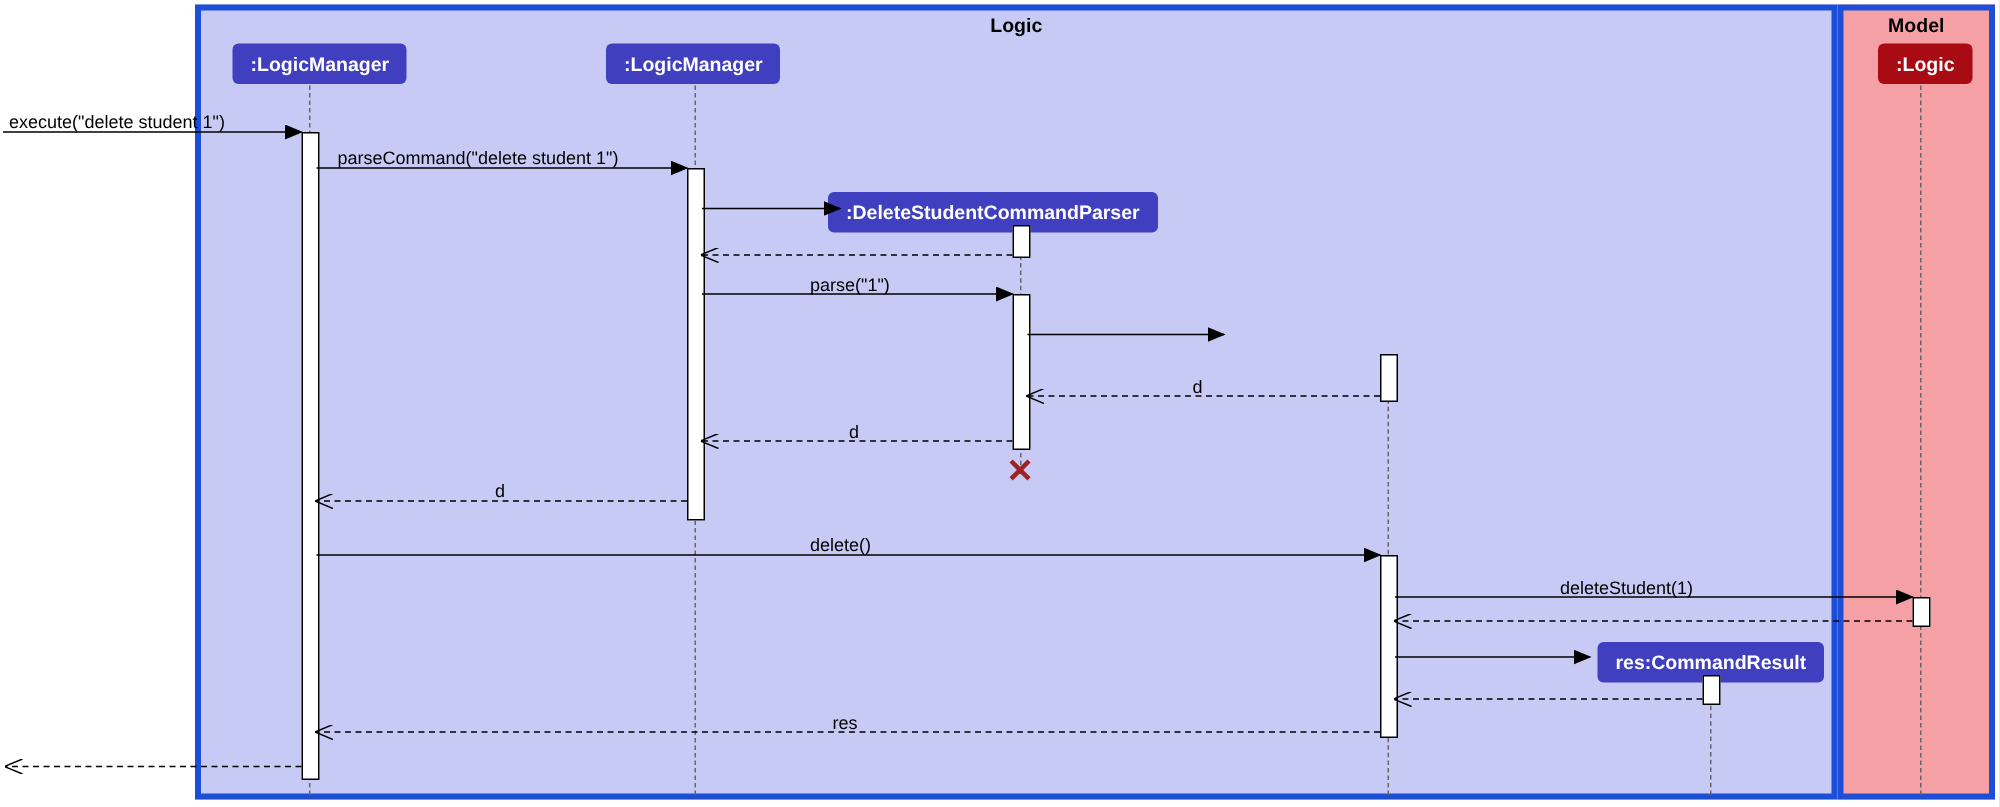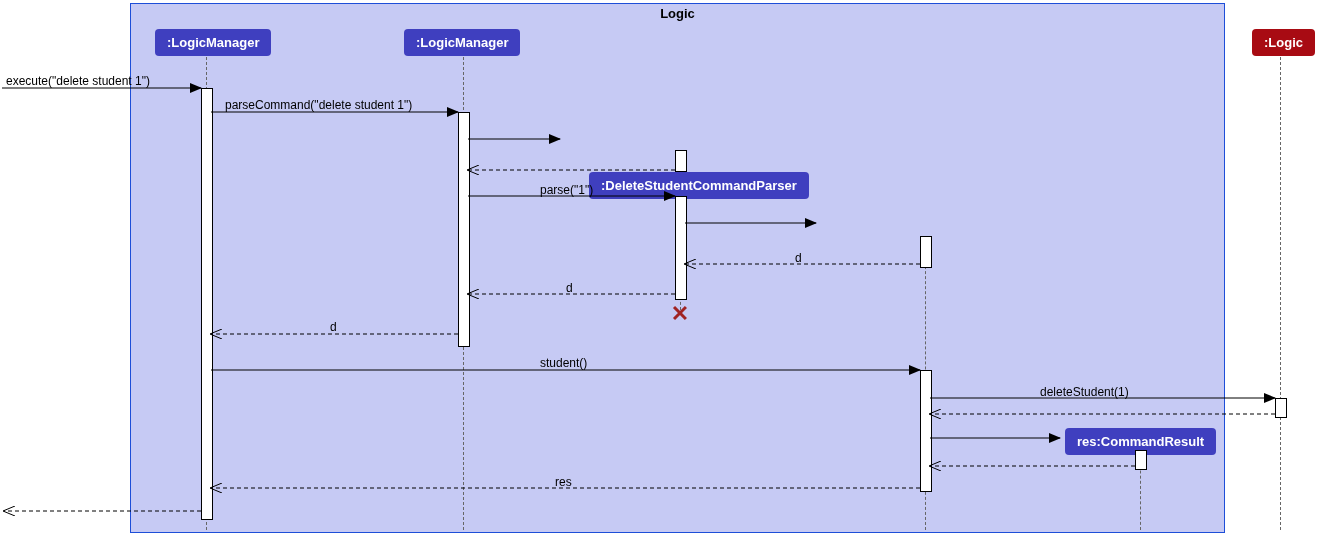--- a/index.html
+++ b/index.html
@@ -8,21 +8,21 @@
     font-size: 12px;
     background: #ffffff;
   }
   .stage {
     position: relative;
     width: 1333px;
     height: 538px;
   }
   .region {
     position: absolute;
-    border: 1px solid #1d4ed8;
+    border: 4px solid #1d4ed8;
     box-sizing: border-box;
   }
   .region-label {
     position: absolute;
     top: 2px;
     left: 50%;
     transform: translateX(-50%);
     font-weight: bold;
     font-size: 13px;
   }
@@ -68,52 +68,55 @@
   }
 </style>
 </head>
 <body>
 
 <div class="stage">
 
   <div class="region" style="left:130px; top:3px; width:1095px; height:530px; background:#c6caf4;">
     <div class="region-label">Logic</div>
   </div>
+  <div class="region" style="left:1225px; top:3px; width:105px; height:530px; background:#f5a0a5;">
+    <div class="region-label">Model</div>
+  </div>
 
   <div class="lifeline" style="left:206px; top:52px; height:478px;"></div>
   <div class="lifeline" style="left:463px; top:52px; height:478px;"></div>
   <div class="lifeline" style="left:680px; top:150px; height:160px;"></div>
   <div class="lifeline" style="left:925px; top:236px; height:294px;"></div>
   <div class="lifeline" style="left:1140px; top:450px; height:80px;"></div>
   <div class="lifeline" style="left:1280px; top:52px; height:478px;"></div>
 
   <div class="participant" style="left:155px; top:29px; background:#3f3fbf;">:LogicManager</div>
   <div class="participant" style="left:404px; top:29px; background:#3f3fbf;">:LogicManager</div>
-  <div class="participant" style="left:589px; top:128px; background:#3f3fbf;margin-top:44px;">:DeleteStudentCommandParser</div>
+  <div class="participant" style="left:552px; top:128px; background:#3f3fbf;">:DeleteStudentCommandParser</div>
   <div class="participant" style="left:1065px; top:428px; background:#3f3fbf;">res:CommandResult</div>
   <div class="participant" style="left:1252px; top:29px; background:#a80b13;">:Logic</div>
 
   <div class="activation" style="left:206px; top:88px; height:430px;"></div>
   <div class="activation" style="left:463px; top:112px; height:233px;"></div>
   <div class="activation" style="left:680px; top:150px; height:20px;"></div>
   <div class="activation" style="left:680px; top:196px; height:102px;"></div>
   <div class="activation" style="left:925px; top:236px; height:30px;"></div>
   <div class="activation" style="left:925px; top:370px; height:120px;"></div>
   <div class="activation" style="left:1280px; top:398px; height:18px;"></div>
   <div class="activation" style="left:1140px; top:450px; height:18px;"></div>
 
   <div class="destroy" style="left:680px; top:314px;">✕</div>
 
   <div class="msg" style="left:6px; top:74px;">execute("delete student 1")</div>
   <div class="msg" style="left:225px; top:98px;">parseCommand("delete student 1")</div>
   <div class="msg" style="left:540px; top:183px;">parse("1")</div>
   <div class="msg" style="left:795px; top:251px;">d</div>
   <div class="msg" style="left:566px; top:281px;">d</div>
   <div class="msg" style="left:330px; top:320px;">d</div>
-  <div class="msg" style="left:540px; top:356px;">student()</div>
+  <div class="msg" style="left:540px; top:356px;">delete()</div>
   <div class="msg" style="left:1040px; top:385px;">deleteStudent(1)</div>
   <div class="msg" style="left:555px; top:475px;text-align:center;">res</div>
 
   <svg class="arrows">
     <defs>
       <marker id="solidArrow" markerWidth="12" markerHeight="10" refX="11" refY="5" orient="auto">
         <path d="M0,0 L12,5 L0,10 Z" fill="#000"></path>
       </marker>
       <marker id="openArrow" markerWidth="12" markerHeight="10" refX="11" refY="5" orient="auto">
         <path d="M0,0 L12,5 L0,10" fill="none" stroke="#000" stroke-width="1"></path>

